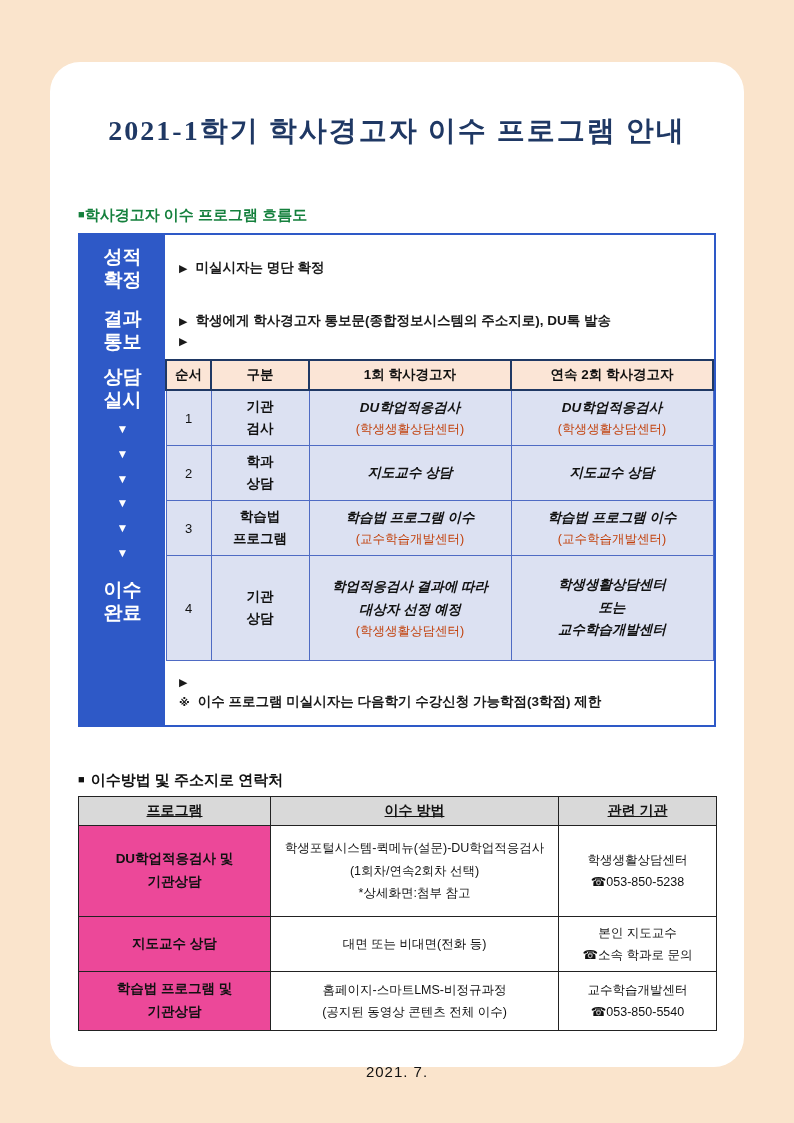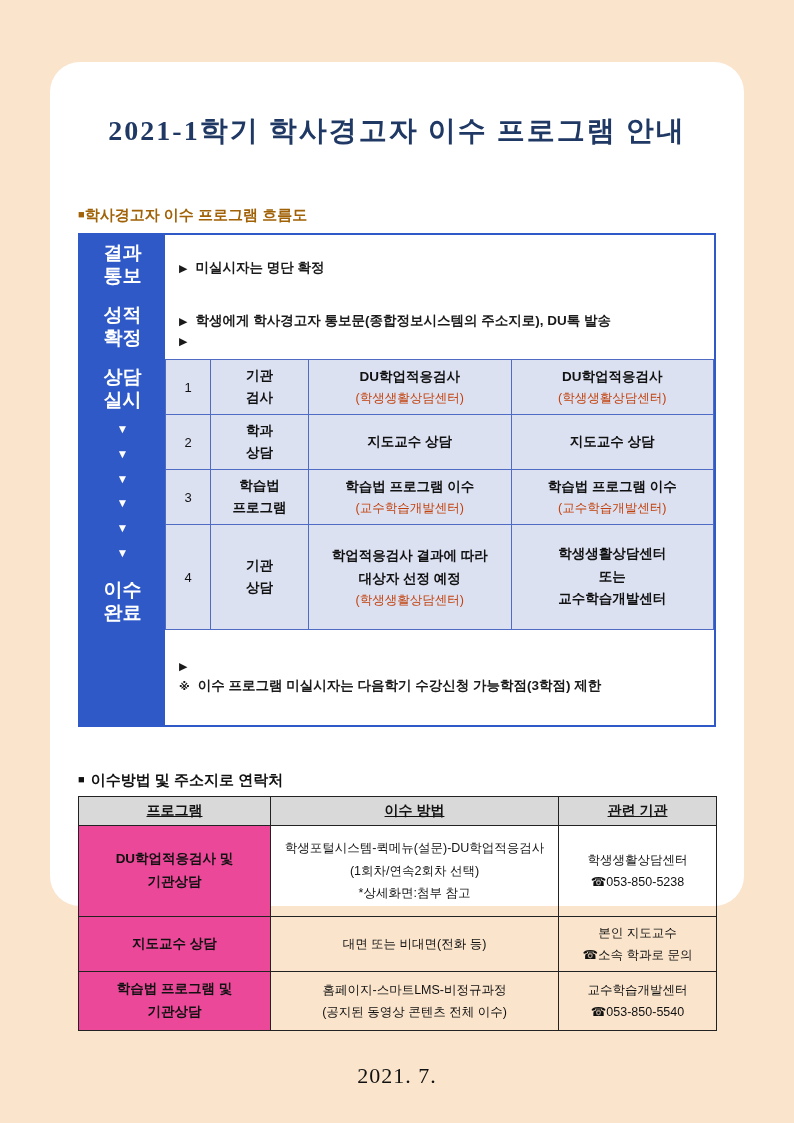--- a/index.html
+++ b/index.html
@@ -4,40 +4,40 @@
 <style>
   html,body{margin:0;padding:0;}
   body{
     width:794px;height:1123px;
     background:#fae4cc;
     font-family:"Liberation Sans","DejaVu Sans",sans-serif;
     color:#111;
     overflow:hidden;
   }
   .card{
-    width:694px;height:844px;
+    width:694px;height:1005px;
     margin:62px auto 0 auto;
     background:#ffffff;
     border-radius:30px;
     box-sizing:border-box;
   }
   .doc-title{
     padding-top:50px;
     text-align:center;
     font-family:"Liberation Serif","DejaVu Serif",serif;
     font-size:28px;
     font-weight:bold;
     color:#1f3864;
     letter-spacing:2px;
   }
   .section-heading{
     margin:56px 28px 8px 28px;
     font-size:15px;
     font-weight:bold;
-    color:#a16207;
+    color:#15803d;
   }
   .section-heading .sq{font-size:11px;vertical-align:2px;}
   .section-heading-2{
     margin:44px 28px 6px 28px;
     font-size:15px;
     font-weight:bold;
     color:#111;
   }
   .section-heading-2 .sq{font-size:11px;vertical-align:2px;margin-right:6px;}
 
@@ -111,21 +111,21 @@
     font-weight:bold;
     font-size:13.5px;
     height:24px;
     color:#111;
   }
   table.flow-table td{background:#dce1f2;}
   .col-no{width:45px;}
   .col-cat{width:98px;}
   .cell-no{font-size:13px;font-weight:normal;}
   .cell-cat{font-size:13.5px;font-weight:bold;white-space:pre-line;line-height:1.6;}
-  .cell-main{font-size:13.5px;font-weight:bold;white-space:pre-line;line-height:1.7;display:block;color:#111;}
+  .cell-main{font-size:13.5px;font-weight:bold;white-space:pre-line;line-height:1.7;display:block;color:#111;font-style:italic;}
   .cell-sub{font-size:12.5px;font-weight:normal;color:#c2410c;display:block;line-height:1.5;}
   tr.r1 td{height:50px;}
   tr.r2 td{height:50px;}
   tr.r3 td{height:50px;}
   tr.r4 td{height:100px;}
 
   
   table.contact-table{
     border-collapse:collapse;
     width:638px;
@@ -155,44 +155,44 @@
   }
   td.method-cell{font-size:12.5px;white-space:pre-line;line-height:1.8;}
   td.org-cell{font-size:12.5px;white-space:pre-line;line-height:1.8;}
   tr.cr1 td{height:84px;}
   tr.cr2 td{height:48px;}
   tr.cr3 td{height:52px;}
 
   .doc-footer{
     margin-top:32px;
     text-align:center;
-    font-family:Liberation Serif, serif;
-    font-size:22px;
+    font-family:Liberation Sans, sans-serif;
+    font-size:15px;
     color:#111;
     letter-spacing:1px;
   }
 </style>
 </head>
 <body>
 
 <div class="card">
 
   <div class="doc-title">2021-1학기 학사경고자 이수 프로그램 안내</div>
 
   <div class="section-heading">
     <span class="sq">■</span><span>학사경고자 이수 프로그램 흐름도</span>
   </div>
 
   <div class="flowchart">
 
     <div class="flow-sidebar">
+      <div class="stage stage-grade">성적
+확정</div>
       <div class="stage stage-notice">결과
 통보</div>
-      <div class="stage stage-grade">성적
-확정</div>
       <div class="stage stage-counsel">상담
 실시</div>
       <div class="arrow-stack">
         <span>▼</span>
         <span>▼</span>
         <span>▼</span>
         <span>▼</span>
         <span>▼</span>
         <span>▼</span>
       </div>
@@ -220,20 +220,26 @@
       </div>
 
       <table class="flow-table">
         <colgroup>
             <col class="col-no">
             <col class="col-cat">
             <col>
             <col>
           </colgroup>
         <tbody>
+            <tr class="thead">
+          <td>순서</td>
+          <td>구분</td>
+          <td>1회 학사경고자</td>
+          <td>연속 2회 학사경고자</td>
+        </tr>
         <tr class="r1">
           <td class="cell-no">1</td>
           <td class="cell-cat">기관
 검사</td>
           <td>
             <span class="cell-main">DU학업적응검사</span>
             <span class="cell-sub">(학생생활상담센터)</span>
           </td>
           <td>
             <span class="cell-main">DU학업적응검사</span>

